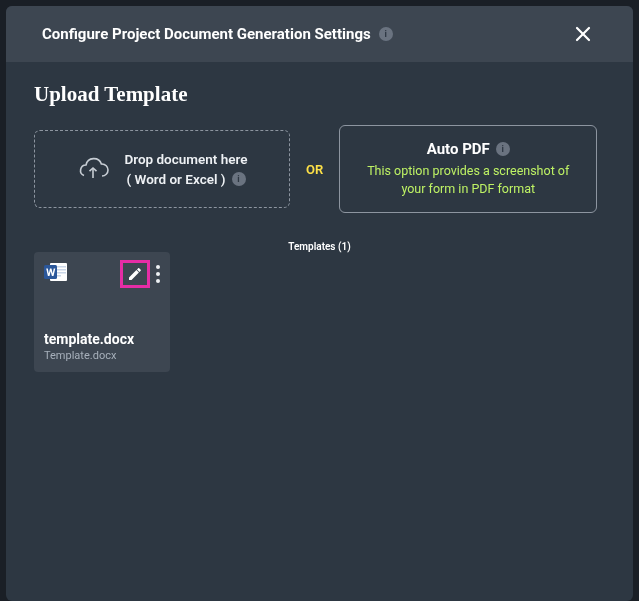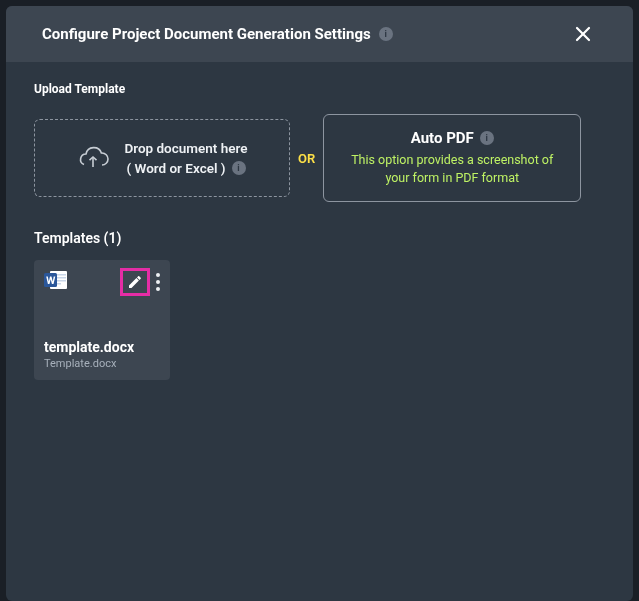--- a/index.html
+++ b/index.html
@@ -47,28 +47,29 @@
   .close-btn {
     background: none; border: none; cursor: pointer;
     color: #fff; padding: 4px;
     display: flex; align-items: center; justify-content: center;
   }
   .modal-body {
     padding: 20px 28px;
     flex: 1;
   }
   .section-title {
-    font-size: 12px;
+    font-size: 21px;
     font-weight: 700;
     margin-bottom: 18px;
+    font-family: Liberation Serif, serif;
   }
   .upload-row {
     display: flex;
     align-items: center;
-    gap: 8px;
+    gap: 16px;
     margin-bottom: 28px;
   }
   .drop-zone {
     border: 1.5px dashed #8d95a0;
     border-radius: 6px;
     padding: 18px 14px;
     width: 256px;
     display: flex;
     align-items: center;
     justify-content: center;
@@ -101,23 +102,23 @@
     display: flex; align-items: center; justify-content: center; gap: 6px;
     font-size: 15px; font-weight: 700;
     margin-bottom: 4px;
   }
   .auto-pdf-desc {
     font-size: 12.5px;
     color: #bef264;
     line-height: 1.45;
   }
   .templates-title {
-    font-size: 14px;
+    font-size: 10px;
     font-weight: 600;
-    margin-bottom: 14px;
+    text-align: center;
   }
   .template-card {
     width: 136px;
     height: 120px;
     background: #3d4651;
     border-radius: 4px;
     position: relative;
     padding: 10px;
     cursor: pointer;
   }

